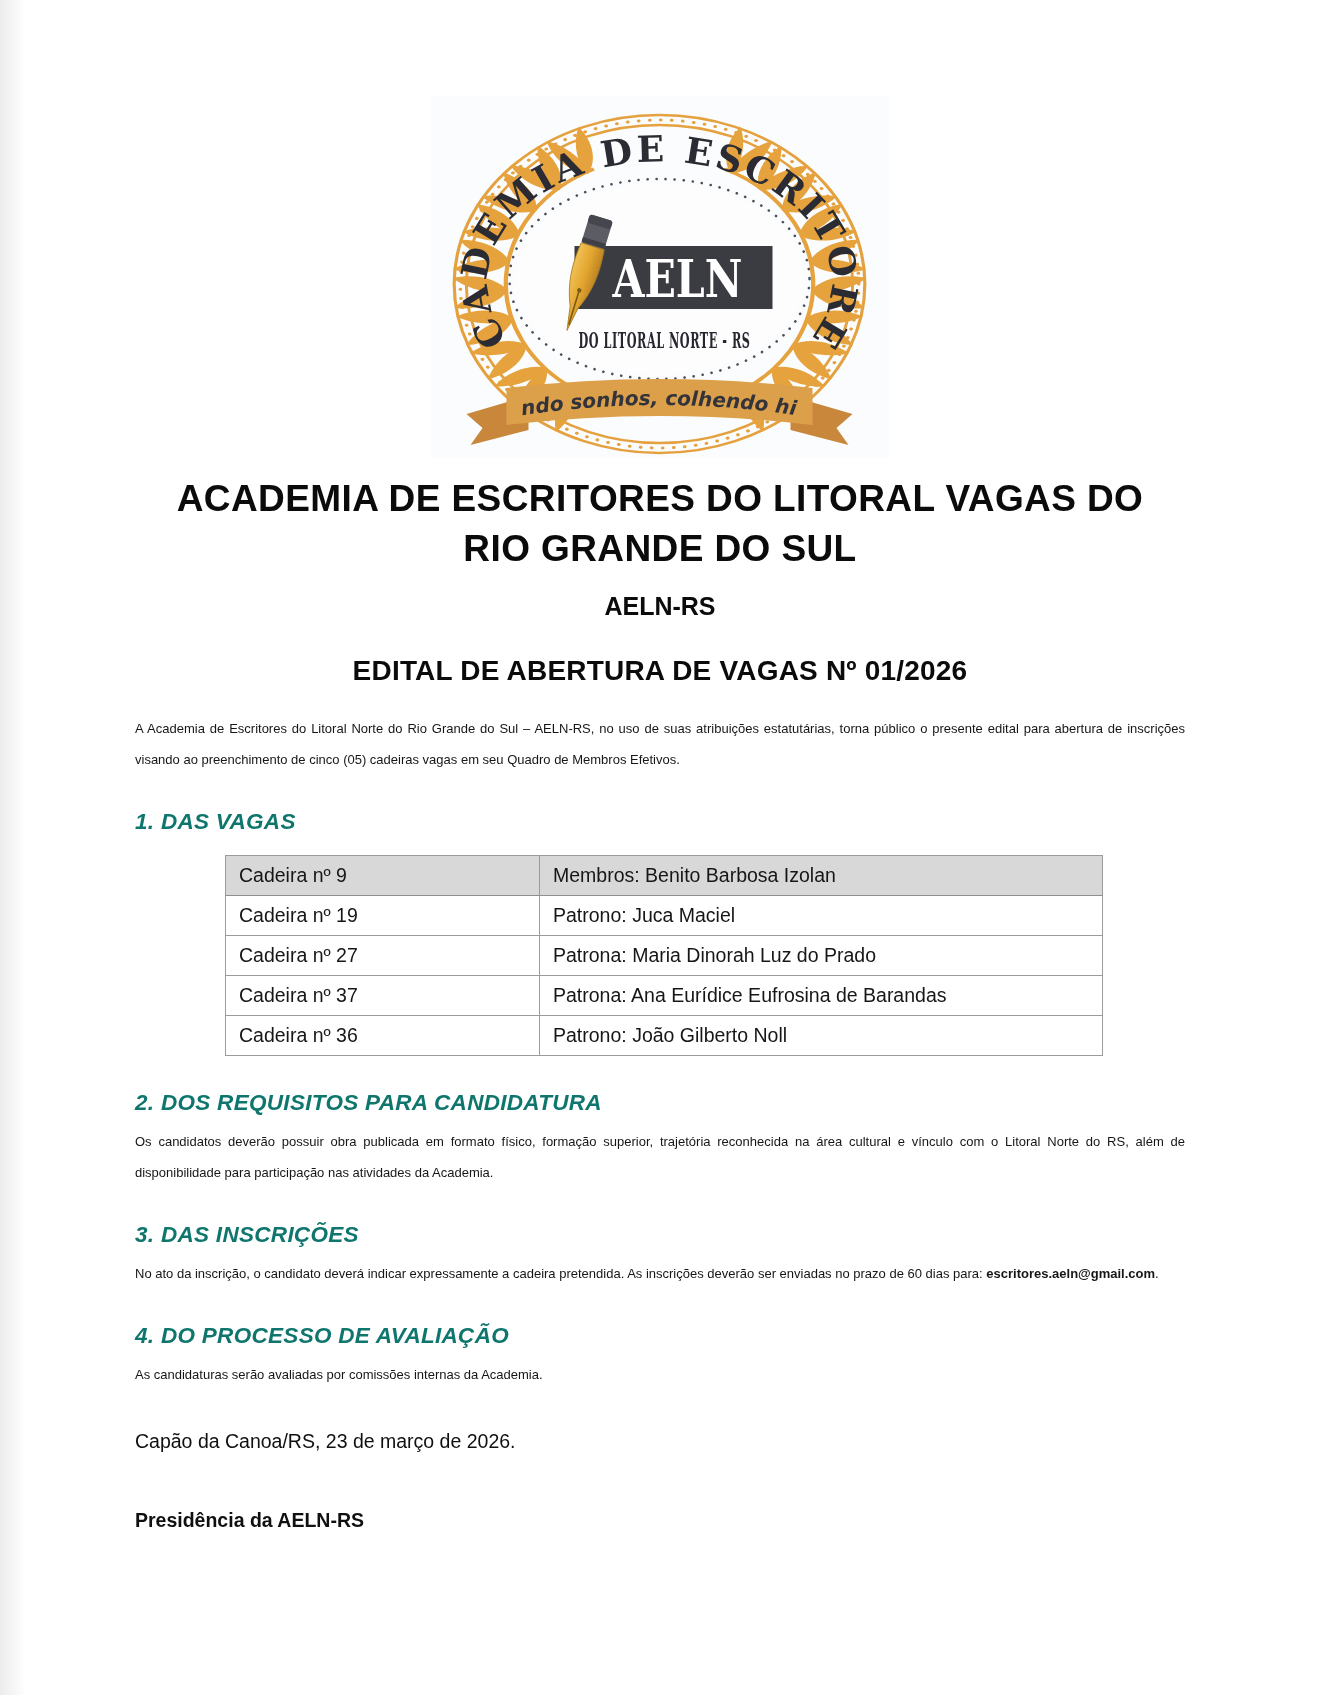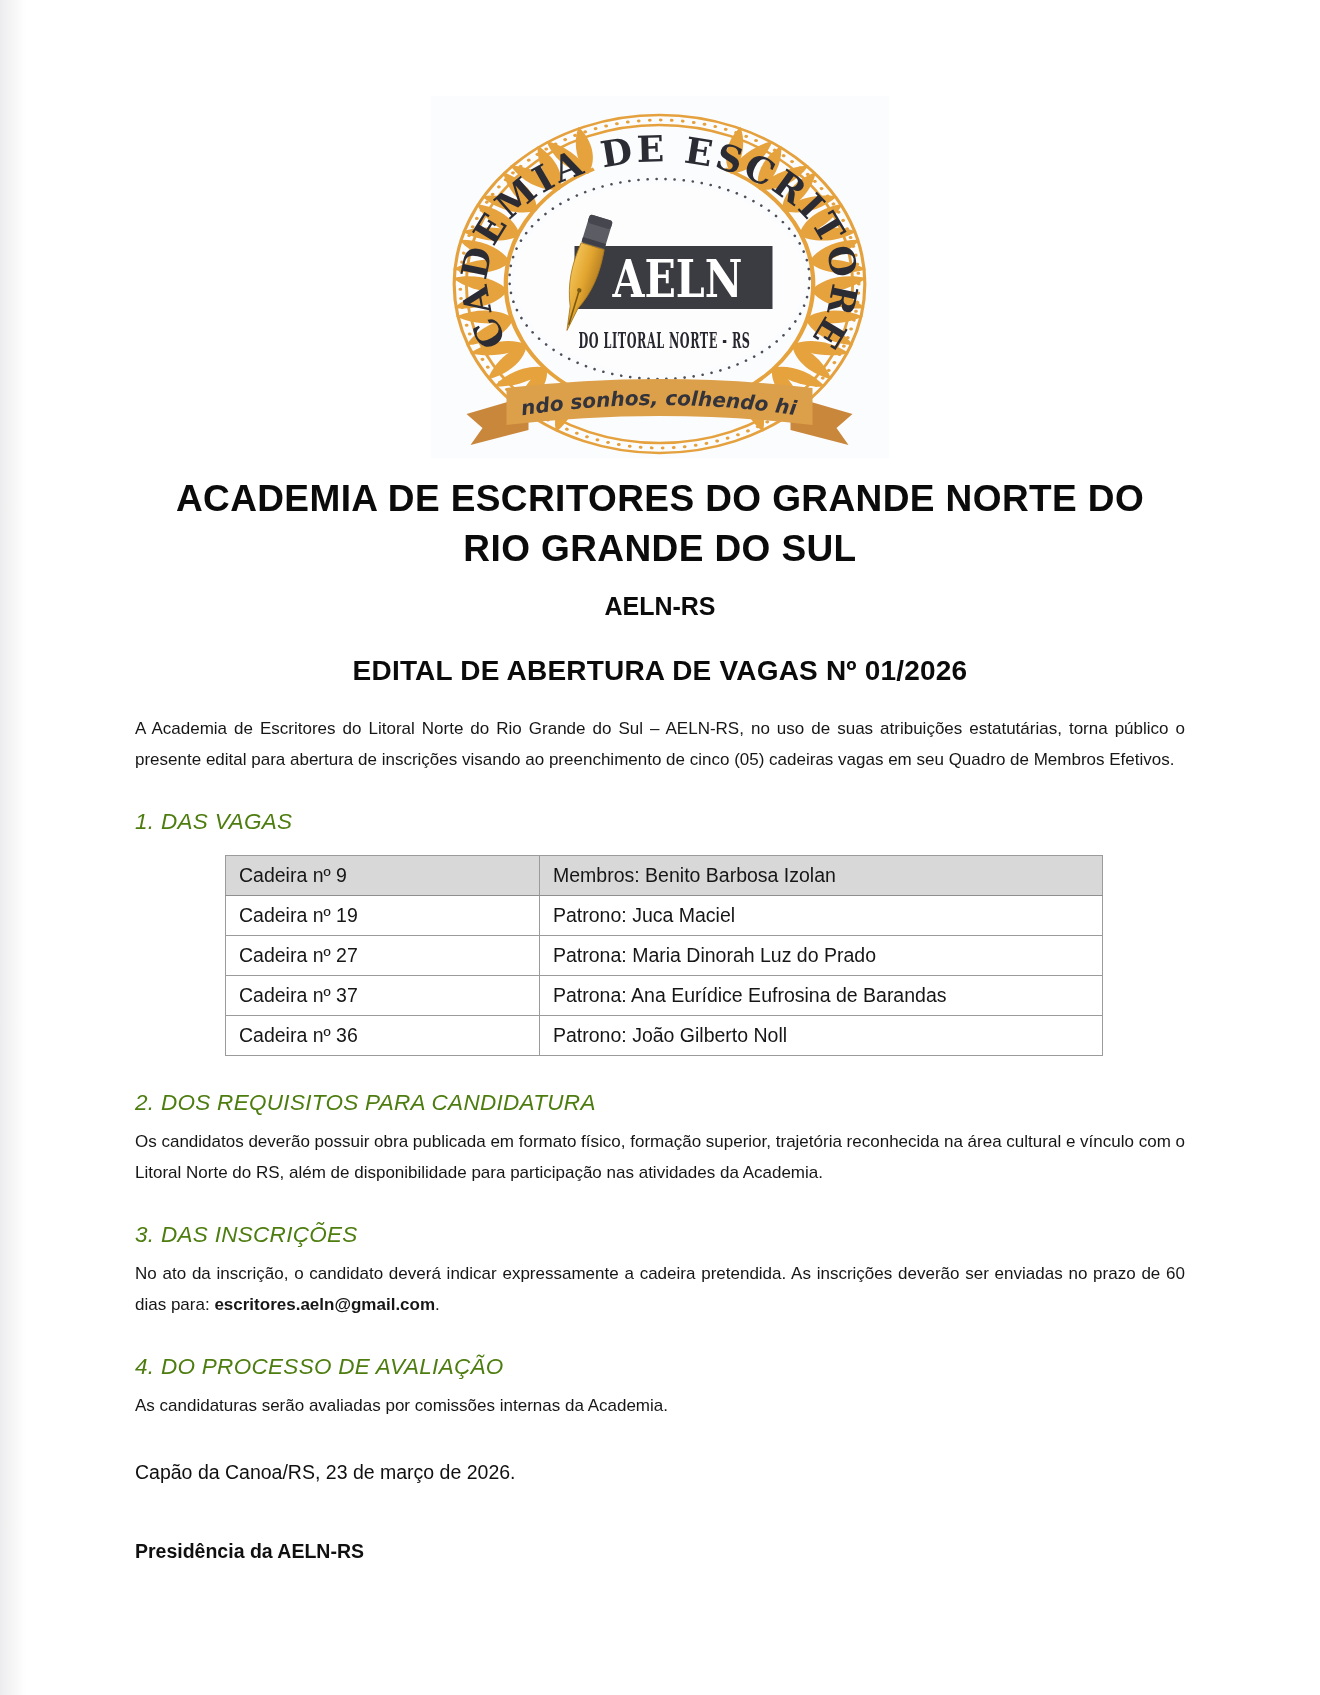--- a/index.html
+++ b/index.html
@@ -32,27 +32,27 @@
   }
   .org-acronym {
     margin-top:18px; text-align:center;
     font-size:25px; font-weight:bold; color:#0b0b0b;
   }
   .edital-title {
     margin-top:34px; text-align:center;
     font-size:28px; font-weight:bold; color:#0b0b0b; letter-spacing:0.2px;
   }
   p.body {
-    margin:10px 0 0; font-size:17px; line-height:31px;
+    margin:10px 0 0; font-size:13px; line-height:31px;
     text-align:justify; text-justify:inter-word; color:#161616;
   }
   p.intro { margin-top:26px; }
   h2.sec {
     margin:34px 0 0; font-size:22.5px; letter-spacing:0.3px;
-    font-style:italic; font-weight:normal; color:#4d7c0f;
+    font-style:italic; font-weight:bold; color:#0f766e;
   }
   table.vagas {
     margin:20px 0 0 90px; width:878px;
     border-collapse:collapse; font-size:19.5px; color:#161616;
     border:1px solid #8f8f8f;
   }
   table.vagas td {
     border:1px solid #9b9b9b;
     height:40px; padding:0 24px 0 13px; vertical-align:middle;
     background:#ffffff;
@@ -147,21 +147,21 @@
         <path d="M 74 292 Q 227 274 380 292 L 380 329 Q 227 311 74 329 Z" fill="#DDA04A"></path>
         <path id="ribbonTextPath" d="M 92 319 Q 227 299 362 319" fill="none"></path>
         <text class="ribbon-text">
           <textPath href="#ribbonTextPath" startOffset="50%" text-anchor="middle">Semeando sonhos, colhendo histórias</textPath>
         </text>
       </g>
     </svg>
   </div>
 
   <h1 class="doc-title">
-    <span>ACADEMIA DE ESCRITORES DO GRANDE NORTE DO</span><br>
+    <span>ACADEMIA DE ESCRITORES DO LITORAL VAGAS DO</span><br>
     <span>RIO GRANDE DO SUL</span>
   </h1>
 
   <div class="org-acronym">AELN-RS</div>
 
   <div class="edital-title">EDITAL DE ABERTURA DE VAGAS Nº 01/2026</div>
 
   <p class="body intro">A Academia de Escritores do Litoral Norte do Rio Grande do Sul – AELN-RS, no uso de suas atribuições estatutárias, torna público o presente edital para abertura de inscrições visando ao preenchimento de cinco (05) cadeiras vagas em seu Quadro de Membros Efetivos.</p>
 
   <h2 class="sec">1. DAS VAGAS</h2>

